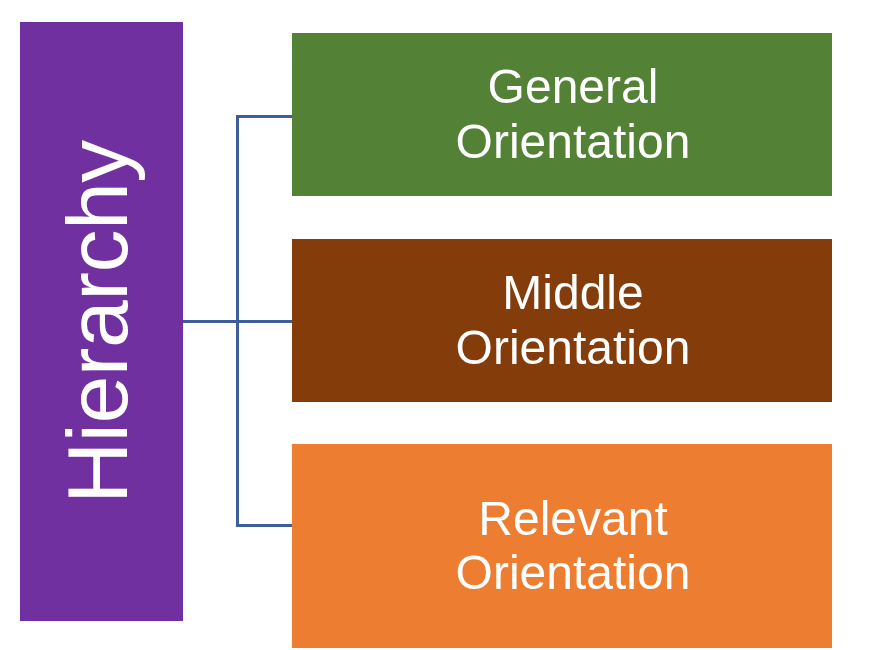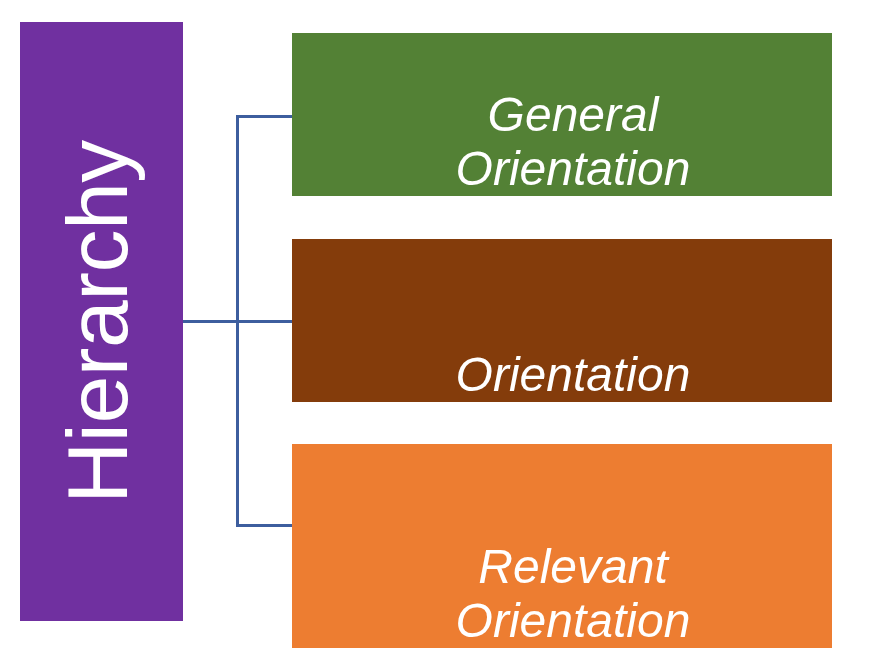--- a/index.html
+++ b/index.html
@@ -62,25 +62,24 @@
   .conn-h-top    { top: 115px; }
   .conn-h-middle { left: 183px; width: 109px; top: 320px; }
   .conn-h-bottom { top: 524px; }
 
   
   .leaf-node {
     position: absolute;
     left: 292px;
     width: 540px;
     display: flex;
-    align-items: flex-end;
+    align-items: center;
     justify-content: center;
     box-sizing: border-box;
     text-align: center;
-    font-style: italic;
   }
   .leaf-label {
     color: #ffffff;
     font-size: 48px;
     line-height: 1.13;
     padding-left: 30px;
     padding-right: 8px;
   }
   .leaf-general  { top: 33px;  height: 163px; background: #538135; }
   .leaf-middle   { top: 239px; height: 163px; background: #843C0B; }
@@ -98,20 +97,20 @@
   <div class="connector conn-v" style="background: rgb(61, 94, 158);"></div>
   <div class="connector conn-h conn-h-top" style="background: rgb(61, 94, 158);"></div>
   <div class="connector conn-h conn-h-middle" style="background: rgb(61, 94, 158);"></div>
   <div class="connector conn-h conn-h-bottom" style="background: rgb(61, 94, 158);"></div>
 
   <div class="leaf-node leaf-general" style="background: rgb(83, 129, 53);">
     <span class="leaf-label"><span>General</span><br><span>Orientation</span></span>
   </div>
 
   <div class="leaf-node leaf-middle" style="background: rgb(132, 60, 11);">
-    <span class="leaf-label"><br><span>Orientation</span></span>
+    <span class="leaf-label"><span>Middle</span><br><span>Orientation</span></span>
   </div>
 
   <div class="leaf-node leaf-relevant" style="background: rgb(237, 125, 49);">
     <span class="leaf-label"><span>Relevant</span><br><span>Orientation</span></span>
   </div>
 
 </div>
 
 </body></html>

